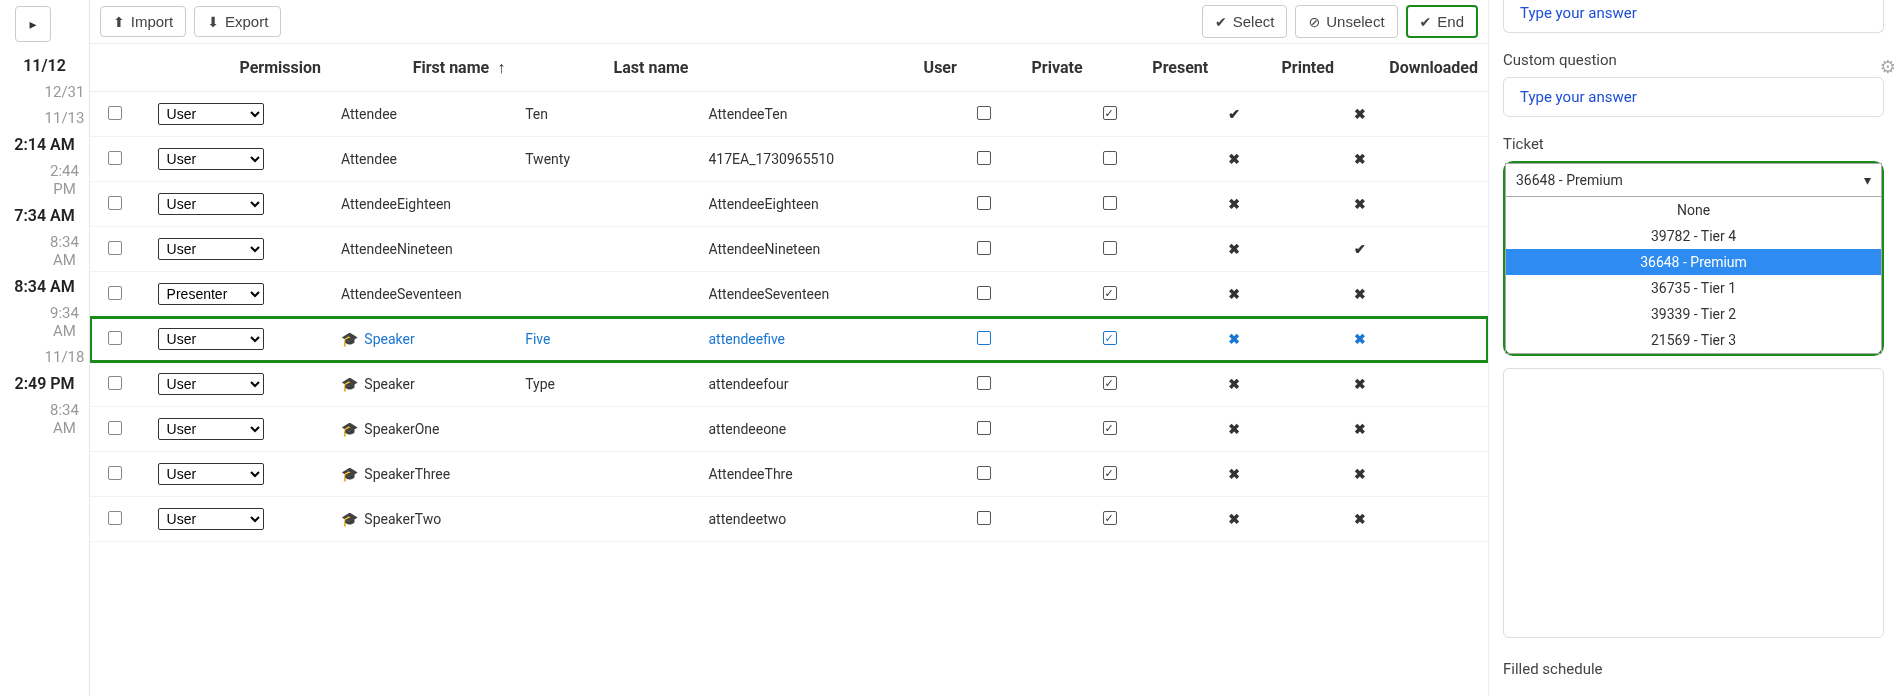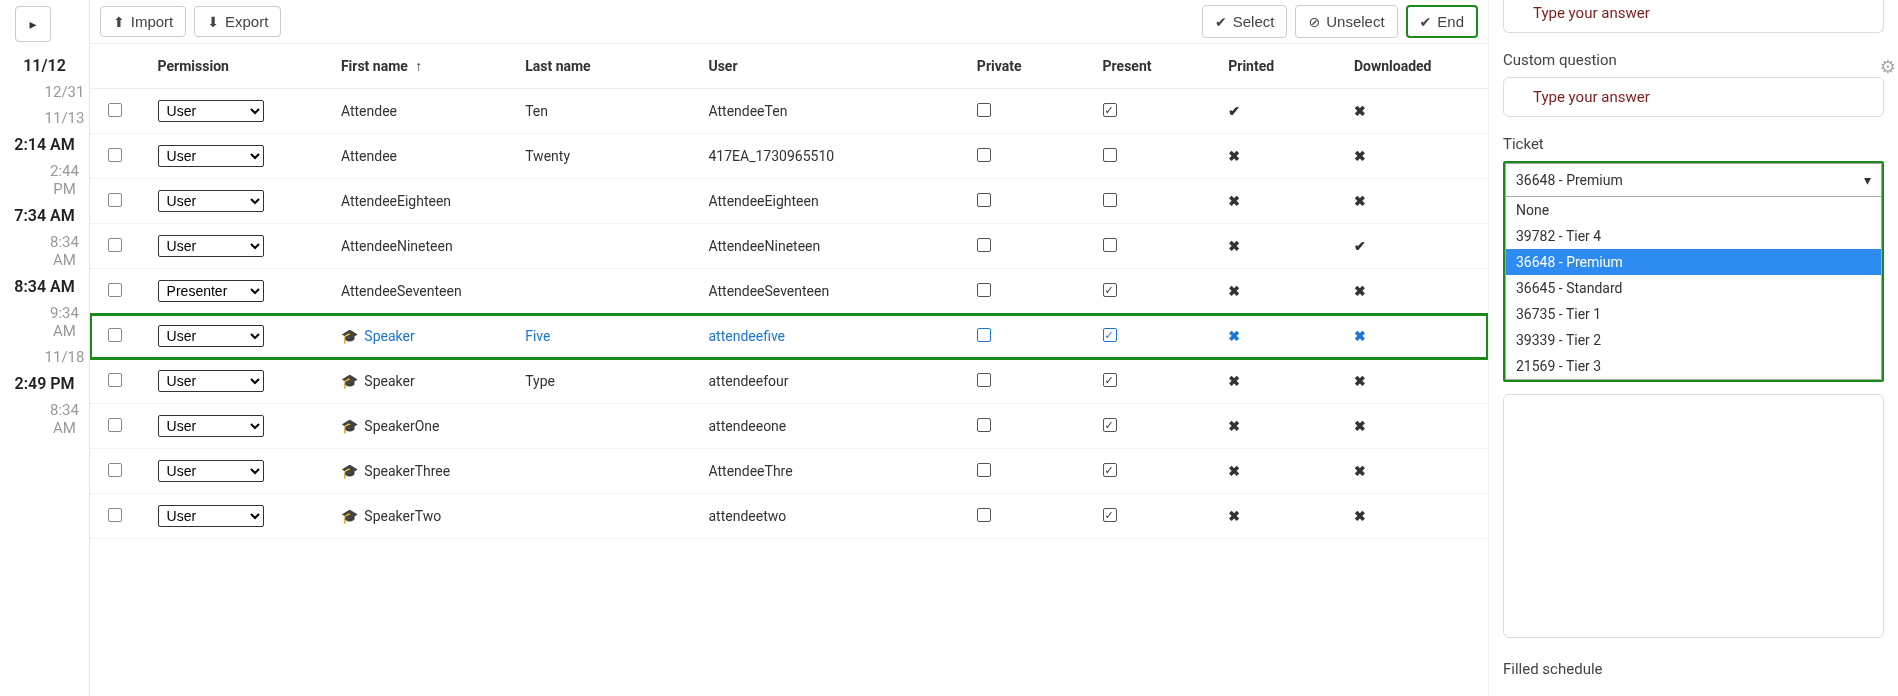--- a/index.html
+++ b/index.html
@@ -20,41 +20,41 @@
 .toolbar { display: flex; align-items: center; padding: 6px 10px; border-bottom: 1px solid #eee; height: 44px; }
 .toolbar .btn-group-left { display: flex; gap: 8px; }
 .toolbar .btn-group-right { margin-left: auto; display: flex; gap: 8px; }
 .btn { border: 1px solid #ccc; border-radius: 4px; background: #fff; padding: 6px 12px; font-size: 15px; color: #444; cursor: pointer; display: inline-flex; align-items: center; gap: 6px; }
 .btn .ico { font-size: 14px; }
 .btn-end { border: 2px solid #1a8a1a !important; }
 
 
 .table-wrap { flex: 1; overflow: auto; }
 table { width: 100%; border-collapse: collapse; }
-thead th { text-align: left; font-weight: 700; font-size: 14px; padding: 14px 10px; border-bottom: 1px solid #eee; }
+thead th { text-align: right; font-weight: 700; font-size: 16px; padding: 14px 10px; border-bottom: 1px solid #eee; }
 thead th .sort { margin-left: 4px; }
 tbody td { padding: 11px 10px; border-bottom: 1px solid #f2f2f2; vertical-align: middle; }
 tbody tr.highlight { outline: 3px solid #1a8a1a; outline-offset: -2px; }
 tbody tr.highlight td, tbody tr.highlight .speaker-icon { color: #1976d2; }
 .chk { width: 14px; height: 14px; border: 1px solid #888; display: inline-block; border-radius: 2px; background: #fff; }
 select.perm { border: 1px solid #333; border-radius: 2px; padding: 1px 4px; font-size: 14px; width: 106px; background: #fff; }
 .speaker-icon { margin-right: 6px; color: #1976d2; }
 .chk-box { width: 14px; height: 14px; border: 1.5px solid #555; display: inline-block; border-radius: 2px; }
 .chk-box.checked::after { content: "✓"; font-size: 11px; position: relative; top: -3px; left: 1px; }
 .ico-check { font-weight: 700; }
 .ico-x { font-weight: 700; }
 .row-hi .chk-box, .row-hi .ico-x { color: #1976d2; border-color: #1976d2; }
 
 
 .sidepanel { width: 410px; border-left: 1px solid #eee; padding: 0 14px 10px 14px; display: flex; flex-direction: column; position: relative; }
 .sidepanel .gear { position: absolute; right: 2px; top: 56px; color: #aaa; cursor: pointer; font-size: 18px; }
-.input-ghost { width: 100%; border: 1px solid #ddd; border-radius: 6px; padding: 10px 29px; color: #7f1d1d; margin-bottom: 12px; font-size: 15px; }
+.input-ghost { width: 100%; border: 1px solid #ddd; border-radius: 6px; padding: 10px 16px; color: #1d4ed8; margin-bottom: 12px; font-size: 15px; }
 .input-ghost.cut { border-top: none; border-radius: 0 0 6px 6px; padding-top: 4px; }
 .label { font-size: 15px; color: #444; margin: 6px 0 8px 0; }
-.select-wrap { border: 2.5px solid #1a8a1a; border-radius: 2px; position: relative; }
+.select-wrap { border: 2.5px solid #1a8a1a; border-radius: 10px; position: relative; text-align: center; }
 .select-field { width: 100%; border: 1px solid #aaa; padding: 8px 10px; font-size: 14px; display: flex; justify-content: space-between; align-items: center; background: #fff; cursor: pointer; }
 .dropdown { border: 1px solid #aaa; border-top: none; }
 .dropdown .opt { padding: 5px 10px; font-size: 14px; cursor: pointer; }
 .dropdown .opt.selected { background: #2e8cf0; color: #fff; }
 .textbox { flex: 1; border: 1px solid #ddd; border-radius: 6px; margin-top: 12px; min-height: 120px; }
 
 th:first-child, td:first-child { width: 44px; padding-left: 18px; }
 th:nth-child(2), td:nth-child(2) { width: 140px; }
 th:nth-child(3), td:nth-child(3) { width: 140px; }
 th:nth-child(4), td:nth-child(4) { width: 140px; }
@@ -260,21 +260,20 @@
     <div class="label">Ticket</div>
     <div class="select-wrap">
       <div class="select-field">
         <span>36648 - Premium</span>
         <span>▾</span>
       </div>
       <div class="dropdown" id="ticket-dropdown">
           <div class="opt">None</div>
           <div class="opt">39782 - Tier 4</div>
           <div class="opt selected">36648 - Premium</div>
-          <div class="opt">36645 - Standard</div>
           <div class="opt">36735 - Tier 1</div>
           <div class="opt">39339 - Tier 2</div>
           <div class="opt">21569 - Tier 3</div>
         </div>
     </div>
     <div class="textbox"></div>
     <div class="label" style="margin-top:22px;">Filled schedule</div>
   </div>
 </div>
 

